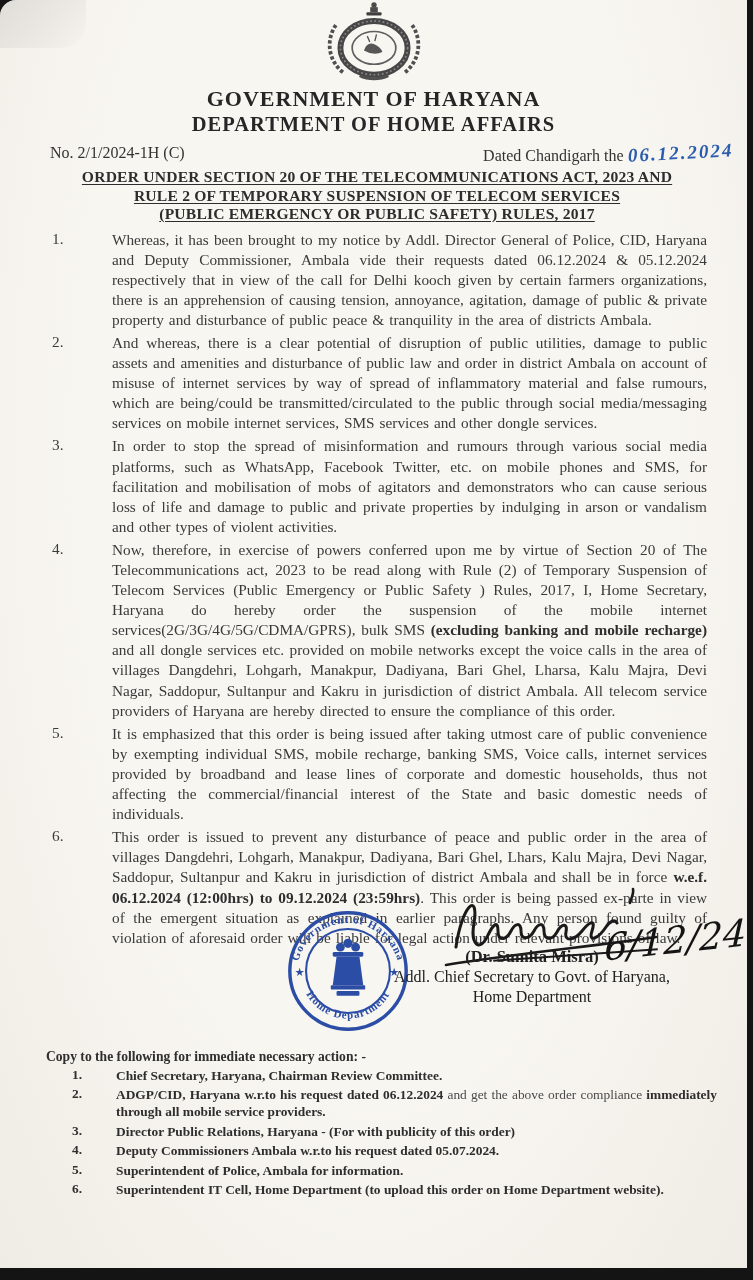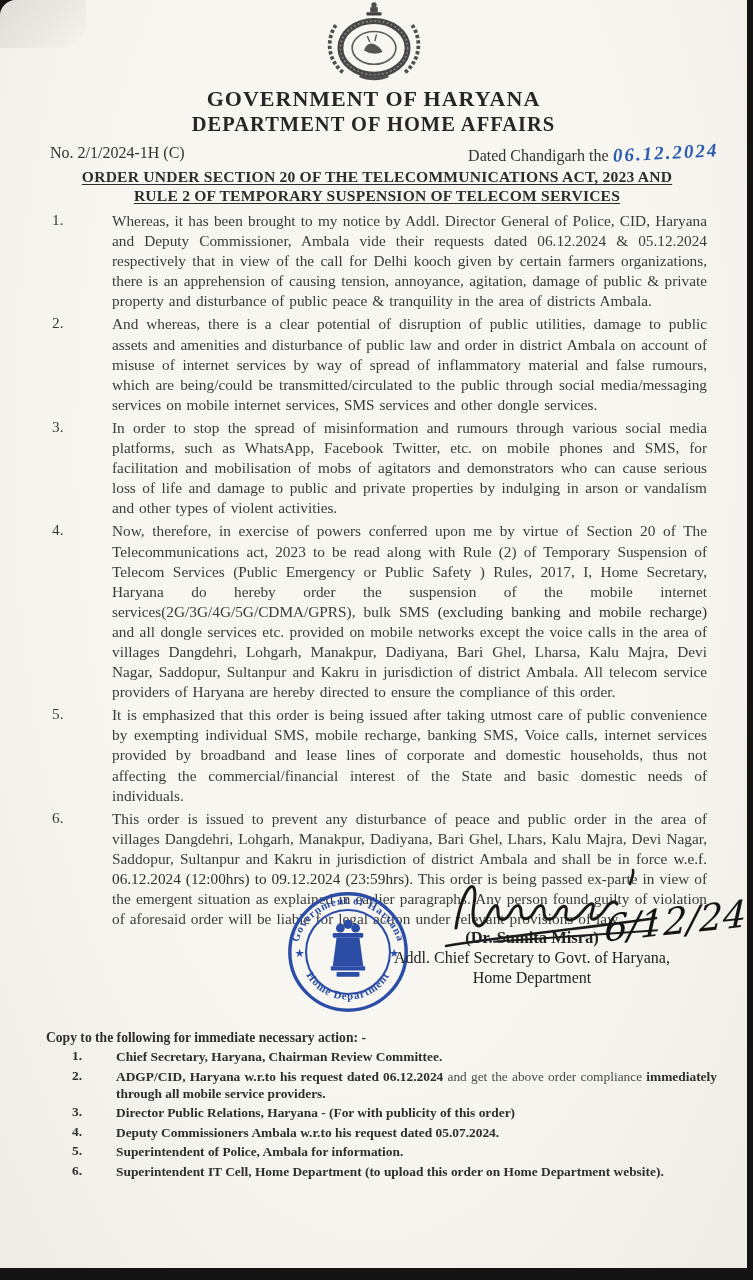--- a/index.html
+++ b/index.html
@@ -24,21 +24,21 @@
   .emblem{ display:block; margin:0 auto; }
   .gov-line{
     font-size:22px;font-weight:bold;color:#262626;letter-spacing:1px;margin:2px 0 0;
   }
   .dept-line{
     font-size:20.5px;font-weight:bold;color:#262626;letter-spacing:1px;margin:1px 0 0;
   }
   
   .ref-row{
     display:flex;justify-content:space-between;align-items:flex-start;
-    padding:8px 29px 0 50px;font-size:16px;color:#333;
+    padding:8px 14px 0 50px;font-size:16px;color:#333;
   }
   .dated-wrap{ white-space:nowrap; }
   .hw-blue{
     display:inline-block;color:#2b5cad;font-style:italic;font-size:19px;font-weight:bold;
     letter-spacing:2px;transform:rotate(-3deg) translateY(-2px);
   }
   
   .order-title{
     text-align:center;font-weight:bold;color:#2d2d2d;font-size:15.6px;
     line-height:18.5px;margin-top:2px;letter-spacing:.2px;padding-left:7px;
@@ -49,21 +49,21 @@
   .para-list li{
     display:flex; margin-bottom:3px;
   }
   .para-list .num{
     flex:0 0 60px;font-size:15.3px;color:#3a3a3a;
   }
   .para-list .ptext{
     flex:1;text-align:justify;font-size:15.3px;line-height:20.1px;
     word-spacing:1.2px;color:#3a3a3a;
   }
-  .b{ font-weight:normal; color:#2e2e2e; }
+  .b{ font-weight:bold; color:#2e2e2e; }
   
   .sig-region{ position:relative;height:96px;margin:0 40px 0 52px; }
   .stamp{ position:absolute;left:234px;top:-42px; }
   .sig-svg{ position:absolute;left:392px;top:-72px; }
   .sig-block{
     position:absolute;left:330px;top:-4px;width:300px;text-align:center;color:#222;
   }
   .sig-name{ font-weight:bold;font-size:16.5px;position:relative;display:inline-block; }
   .sig-strike{
     position:absolute;left:28px;top:7px;width:165px;height:2.4px;background:#1b1b1b;
@@ -113,20 +113,21 @@
     <span>No. 2/1/2024-1H (C)</span>
     <span class="dated-wrap">
       <span>Dated Chandigarh the</span>
       <span class="hw-blue">06.12.2024</span>
     </span>
   </div>
 
   <div class="order-title">
     <div>ORDER UNDER SECTION 20 OF THE TELECOMMUNICATIONS ACT, 2023 AND</div>
     <div>RULE 2 OF TEMPORARY SUSPENSION OF TELECOM SERVICES</div>
+    <div>(PUBLIC EMERGENCY OR PUBLIC SAFETY) RULES, 2017</div>
   </div>
 
   <ol class="para-list" id="para-list">
       <li>
         <span class="num">1.</span>
         <div class="ptext"><span class="n">Whereas, it has been brought to my notice by Addl. Director General of Police, CID, Haryana and Deputy Commissioner, Ambala vide their requests dated 06.12.2024 &amp; 05.12.2024 respectively that in view of the call for Delhi kooch given by certain farmers organizations, there is an apprehension of causing tension, annoyance, agitation, damage of public &amp; private property and disturbance of public peace &amp; tranquility in the area of districts Ambala.</span></div>
       </li>
       <li>
         <span class="num">2.</span>
         <div class="ptext"><span class="n">And whereas, there is a clear potential of disruption of public utilities, damage to public assets and amenities and disturbance of public law and order in district Ambala on account of misuse of internet services by way of spread of inflammatory material and false rumours, which are being/could be transmitted/circulated to the public through social media/messaging services on mobile internet services, SMS services and other dongle services.</span></div>

